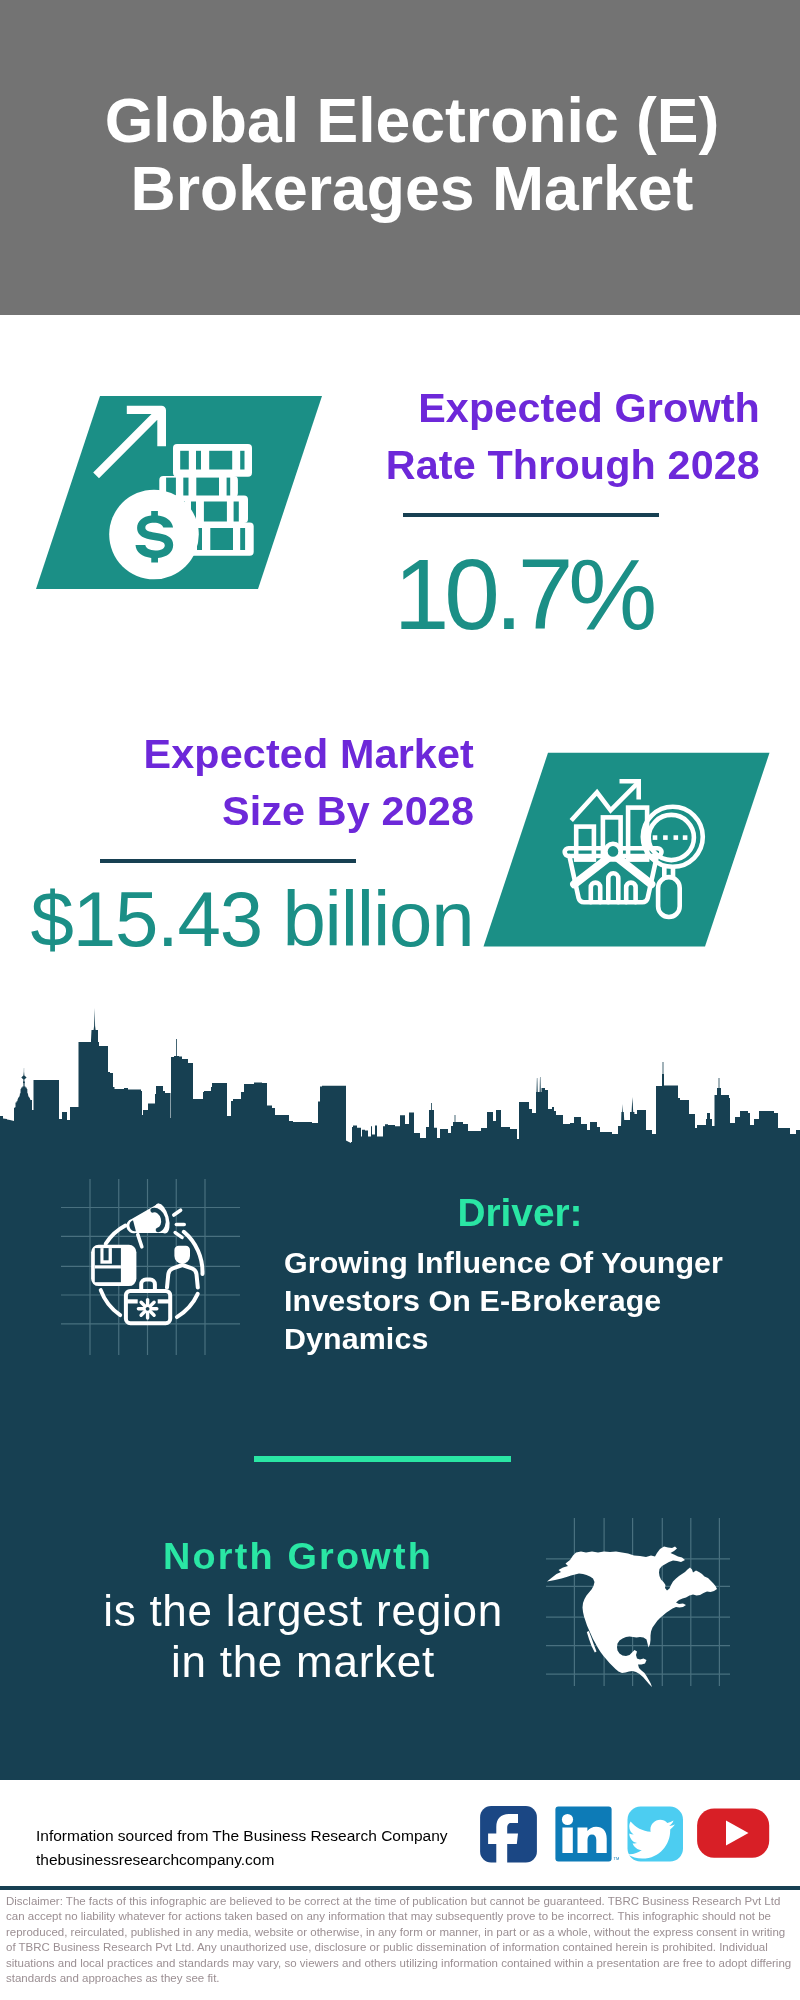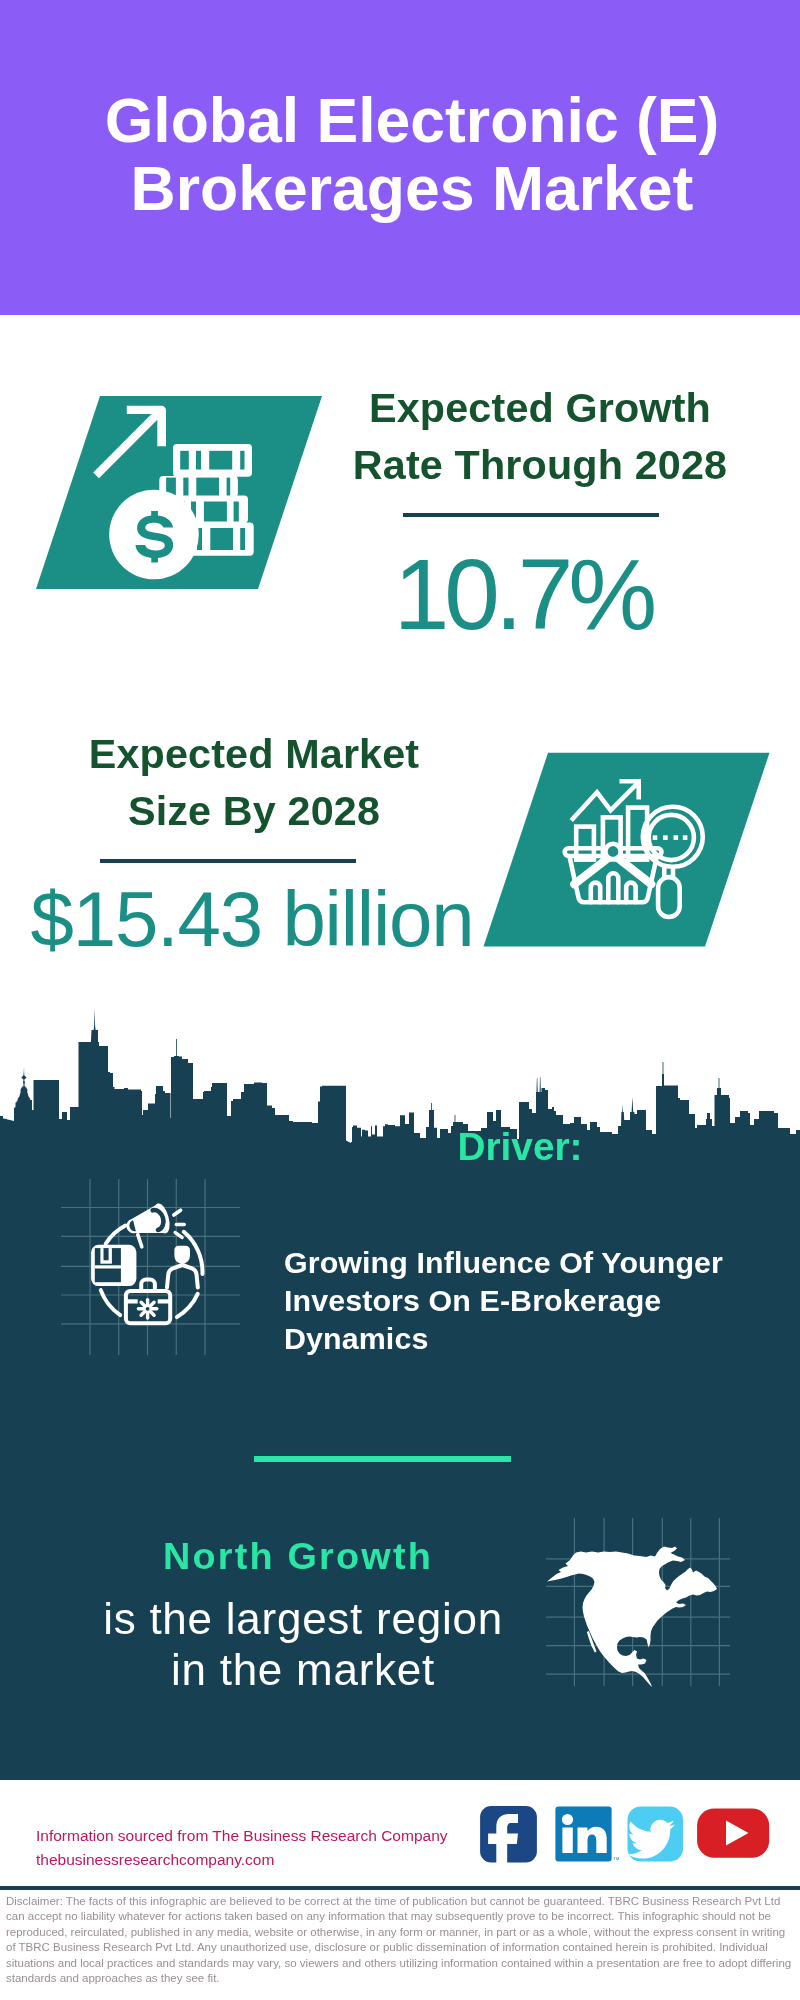--- a/index.html
+++ b/index.html
@@ -3,26 +3,26 @@
 <meta charset="utf-8">
 <title>Global Electronic (E) Brokerages Market</title>
 <style>
   html,body{margin:0;padding:0;}
   body{width:800px;height:2000px;background:#ffffff;
        font-family:"Liberation Sans",sans-serif;overflow:hidden;
        -webkit-font-smoothing:antialiased;}
   .page{position:relative;width:800px;height:2000px;background:#fff;}
 
   
-  .hdr{position:absolute;left:0;top:0;width:800px;height:315px;background:#8b5cf6;}
+  .hdr{position:absolute;left:0;top:0;width:800px;height:315px;background:#737373;}
   .hdr-title{position:absolute;left:62px;top:86px;width:700px;text-align:center;
              color:#ffffff;font-weight:bold;font-size:62.5px;line-height:68px;
              letter-spacing:0px;}
-  .statlabel{position:absolute;color:#14532d;font-weight:bold;font-size:41.3px;
-             line-height:57px;text-align:center;letter-spacing:0.15px;}
+  .statlabel{position:absolute;color:#6d28d9;font-weight:bold;font-size:41.3px;
+             line-height:57px;text-align:right;letter-spacing:0.15px;}
   .rule{position:absolute;background:#174052;height:4px;}
   .statval{position:absolute;color:#1b8f86;font-weight:500;
            text-align:center;white-space:nowrap;}
   .sv1{font-size:100px;line-height:100px;letter-spacing:-5px;}
   .sv2{font-size:78px;line-height:78px;letter-spacing:-1.2px;}
 
   
   .dark{position:absolute;left:0;top:1165px;width:800px;height:615px;background:#174052;}
   .skyline{position:absolute;left:0;top:1000px;width:800px;height:170px;}
 
@@ -32,21 +32,21 @@
             line-height:38.2px;letter-spacing:0.1px;}
   .greenrule{position:absolute;background:#2ae6a4;height:6px;}
 
   .na-head{position:absolute;color:#2ae6a4;font-weight:bold;font-size:37.8px;
            text-align:center;line-height:46px;letter-spacing:2.2px;}
   .na-body{position:absolute;color:#ffffff;font-weight:400;font-size:44px;
            text-align:center;line-height:51px;letter-spacing:0.75px;}
 
   
   .foot{position:absolute;left:0;top:1780px;width:800px;height:220px;background:#fff;}
-  .src{position:absolute;left:36px;top:1824px;width:440px;color:#be185d;
+  .src{position:absolute;left:36px;top:1824px;width:440px;color:#000000;
        font-size:15.5px;line-height:24px;}
   .divline{position:absolute;left:0;top:1886px;width:800px;height:4px;background:#174052;}
   .disc{position:absolute;left:6px;top:1894px;width:790px;color:#9b8f93;
         font-size:11.5px;line-height:15.4px;text-align:left;}
   </style>
 </head>
 <body>
 
 <div class="page">
 
@@ -202,21 +202,21 @@
 <line x1="147.6" y1="1308.8" x2="147.60" y2="1318.00"></line>
 <line x1="147.6" y1="1308.8" x2="141.09" y2="1315.31"></line>
 <line x1="147.6" y1="1308.8" x2="138.40" y2="1308.80"></line>
 <line x1="147.6" y1="1308.8" x2="141.09" y2="1302.29"></line>
 <line x1="147.6" y1="1308.8" x2="147.60" y2="1299.60"></line>
 <line x1="147.6" y1="1308.8" x2="154.11" y2="1302.29"></line>
 </g>
 <circle cx="147.6" cy="1308.8" r="1.9" fill="#174052"></circle>
 </svg>
 
-  <div class="drv-head" style="left:300px;top:1125px;width:440px;">Driver:</div>
+  <div class="drv-head" style="left:300px;top:1191px;width:440px;">Driver:</div>
   <div class="drv-body" style="left:284px;top:1243px;width:480px;">
     <span>Growing Influence Of Younger</span><br>
     <span>Investors On E-Brokerage</span><br>
     <span>Dynamics</span>
   </div>
 
   <div class="greenrule" style="left:254px;top:1456px;width:257px;"></div>
 
   <svg class="na-icon" width="800" height="2000" viewBox="0 0 800 2000" style="position:absolute;left:0;top:0;pointer-events:none;">
 <g stroke="#49707f" stroke-width="1.2">
@@ -230,21 +230,21 @@
 <line x1="546" y1="1586.3" x2="730" y2="1586.3"></line>
 <line x1="546" y1="1617.1" x2="730" y2="1617.1"></line>
 <line x1="546" y1="1645.6" x2="730" y2="1645.6"></line>
 <line x1="546" y1="1674.2" x2="730" y2="1674.2"></line>
 </g>
 <path d="M547.0,1581.5 L552.0,1577.5 L556.5,1574.0 L561.0,1572.0 L558.5,1570.0 L563.0,1567.5 L568.0,1566.0 L565.5,1563.5 L570.0,1560.0 L573.0,1555.5 L576.0,1552.5 L581.0,1551.5 L586.0,1552.5 L592.0,1551.5 L598.0,1552.5 L604.0,1551.5 L610.0,1552.0 L616.0,1551.5 L622.0,1552.5 L628.0,1553.5 L634.0,1555.5 L640.0,1556.0 L646.0,1557.0 L651.0,1555.5 L655.0,1556.5 L657.0,1553.0 L660.0,1549.0 L664.0,1546.5 L668.0,1547.5 L672.0,1548.0 L675.0,1546.5 L677.0,1548.5 L674.0,1551.0 L670.5,1553.0 L674.0,1554.5 L678.0,1556.5 L682.0,1557.5 L685.0,1560.0 L681.0,1562.0 L677.0,1561.0 L673.0,1560.5 L669.0,1562.0 L665.5,1564.0 L662.0,1566.0 L659.5,1569.0 L659.0,1572.5 L659.5,1576.0 L661.0,1579.5 L663.5,1582.0 L665.5,1585.0 L665.0,1588.0 L667.0,1590.5 L669.5,1588.5 L671.0,1585.0 L673.0,1581.5 L676.0,1578.5 L679.0,1576.0 L682.0,1574.0 L685.0,1572.0 L687.5,1569.5 L690.0,1567.5 L692.0,1569.5 L693.0,1572.5 L696.0,1570.5 L699.0,1572.0 L702.0,1574.0 L704.5,1576.5 L708.0,1578.0 L710.5,1580.5 L713.0,1583.0 L715.5,1586.0 L717.0,1589.0 L714.0,1591.0 L710.5,1592.0 L707.0,1591.5 L703.5,1593.0 L700.0,1595.0 L696.5,1595.5 L693.0,1594.5 L689.5,1595.5 L686.0,1597.5 L682.5,1598.5 L679.0,1600.0 L676.0,1602.5 L679.0,1604.0 L683.0,1603.5 L686.0,1605.0 L683.0,1607.0 L679.5,1607.5 L676.0,1607.0 L672.5,1608.5 L669.5,1610.5 L666.5,1612.5 L663.5,1615.0 L660.5,1617.5 L657.5,1620.5 L655.0,1624.0 L652.5,1627.5 L651.0,1631.5 L650.5,1635.5 L650.5,1640.0 L650.0,1644.0 L648.5,1647.5 L647.5,1643.5 L646.5,1639.5 L643.5,1637.5 L640.0,1637.0 L636.5,1637.5 L633.0,1637.0 L629.5,1636.5 L626.0,1637.0 L622.5,1638.5 L619.5,1640.5 L617.5,1643.5 L617.0,1647.0 L617.5,1650.5 L619.5,1653.5 L622.5,1655.5 L626.0,1656.0 L629.5,1655.0 L632.0,1652.5 L634.5,1650.0 L637.0,1651.5 L636.0,1655.0 L637.0,1658.5 L640.0,1659.5 L643.5,1658.5 L646.5,1660.0 L645.0,1663.5 L641.5,1664.5 L638.0,1664.5 L639.0,1668.0 L641.5,1670.5 L644.5,1673.0 L646.5,1676.0 L648.5,1679.5 L650.5,1683.0 L652.0,1687.0 L649.0,1684.0 L646.0,1680.5 L643.0,1677.0 L639.5,1674.0 L636.0,1672.0 L632.5,1671.0 L629.0,1671.5 L625.5,1672.5 L622.0,1673.0 L618.5,1671.5 L615.5,1669.0 L612.5,1666.0 L609.5,1663.0 L606.5,1659.5 L603.5,1656.0 L600.5,1652.0 L598.0,1648.0 L595.5,1643.5 L593.0,1639.0 L591.0,1634.5 L589.0,1630.0 L587.0,1625.5 L585.5,1621.0 L584.0,1616.5 L583.0,1612.0 L582.5,1607.5 L583.0,1603.0 L584.5,1599.0 L586.5,1595.5 L589.0,1592.5 L591.5,1589.5 L593.5,1586.0 L594.5,1582.0 L593.0,1578.5 L590.0,1576.5 L586.5,1575.0 L583.0,1574.0 L579.0,1573.5 L575.0,1574.5 L571.0,1575.5 L566.5,1577.0 L561.5,1578.5 L555.0,1580.0 Z" fill="#ffffff"></path>
 <path d="M588.8,1631.0 L591.5,1638.0 L594.0,1645.0 L596.5,1651.5 L594.8,1652.5 L591.5,1646.0 L589.0,1639.0 L586.8,1632.0 Z" fill="#ffffff"></path>
 </svg>
 
   <div class="na-head" style="left:53px;top:1533px;width:490px;">North Growth</div>
-  <div class="na-body" style="left:43px;top:1585px;width:520px;margin-top:8px;">
+  <div class="na-body" style="left:43px;top:1585px;width:520px;">
     <span>is the largest region</span><br>
     <span>in the market</span>
   </div>
 
   <div class="foot"></div>
   <div class="src">
     <div>Information sourced from The Business Research Company</div>
     <div>thebusinessresearchcompany.com</div>
   </div>
   <svg class="social-svg" width="800" height="2000" viewBox="0 0 800 2000" style="position:absolute;left:0;top:0;">

